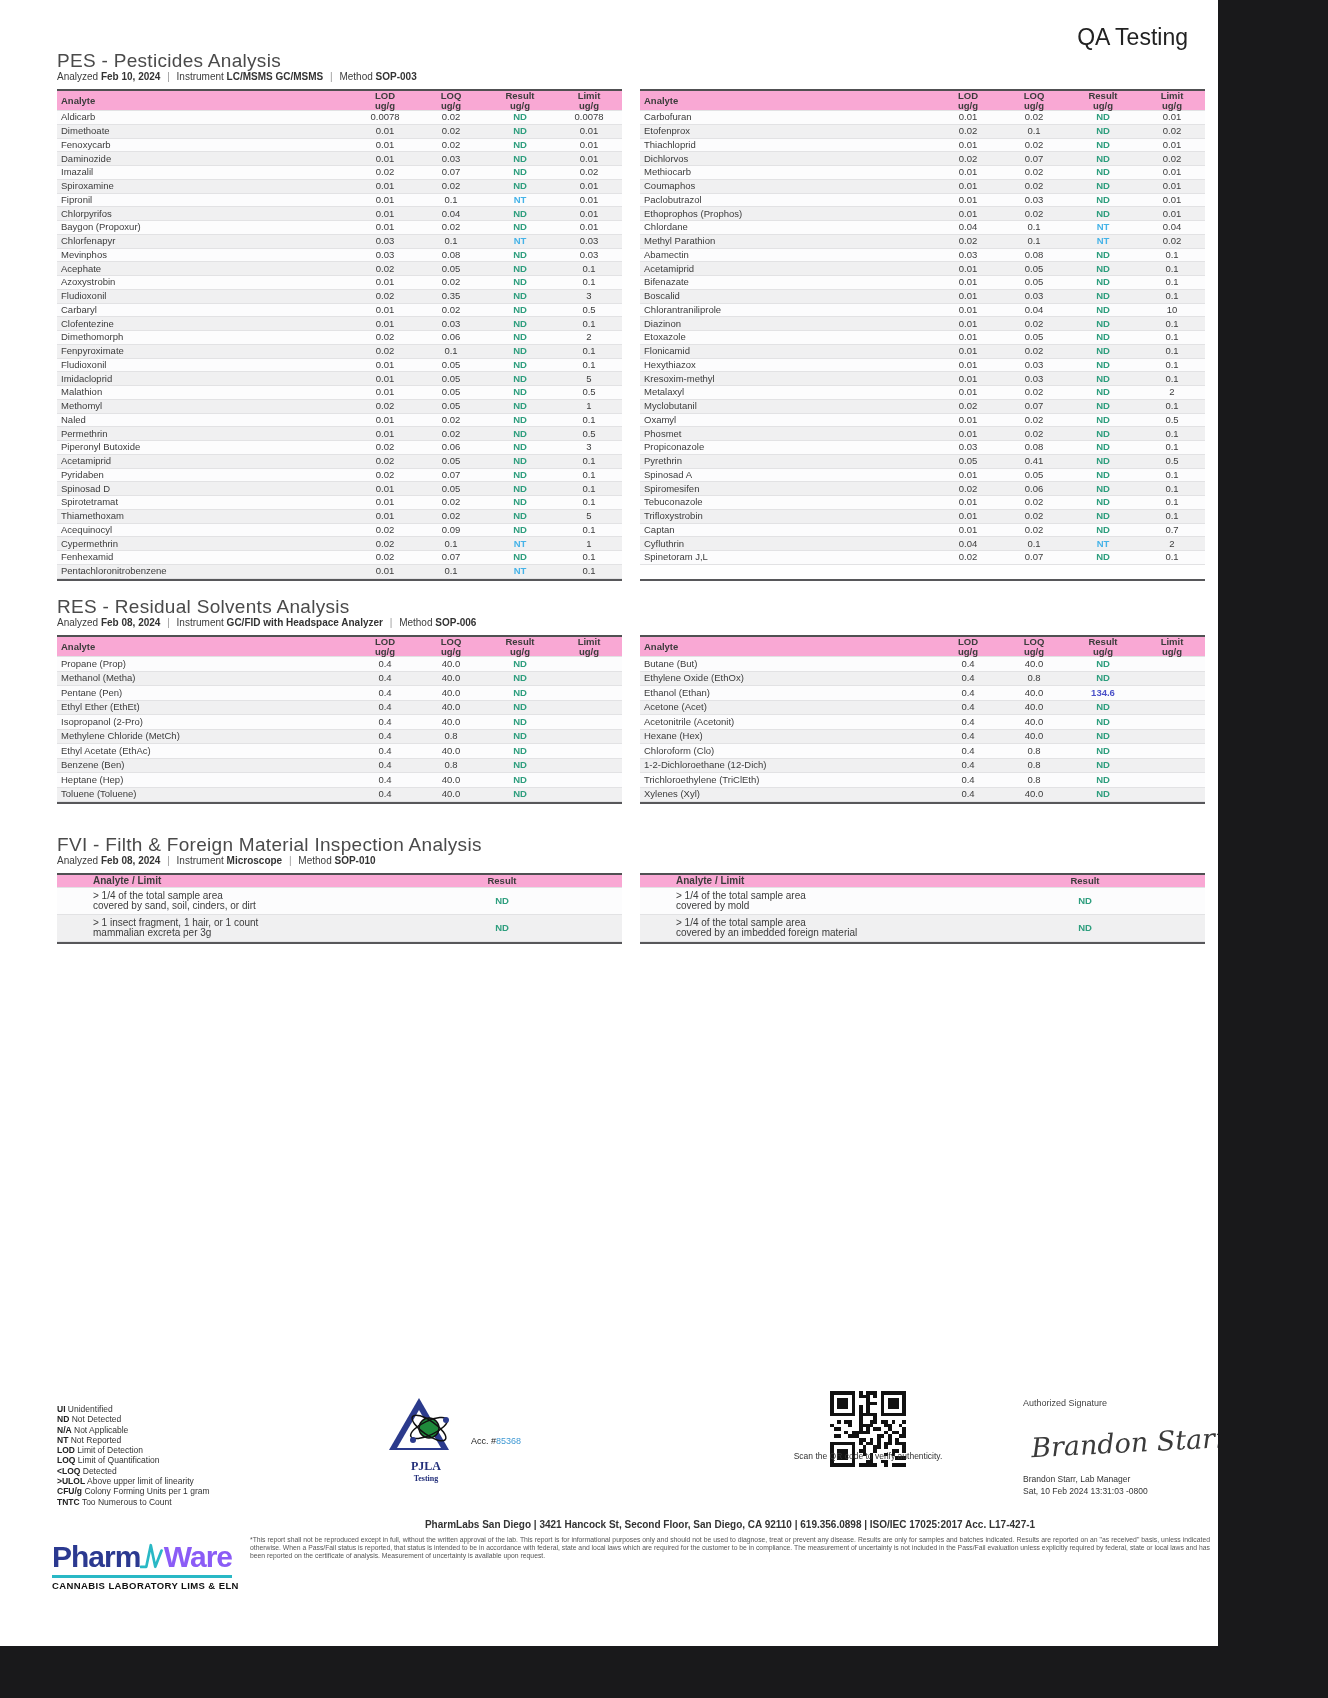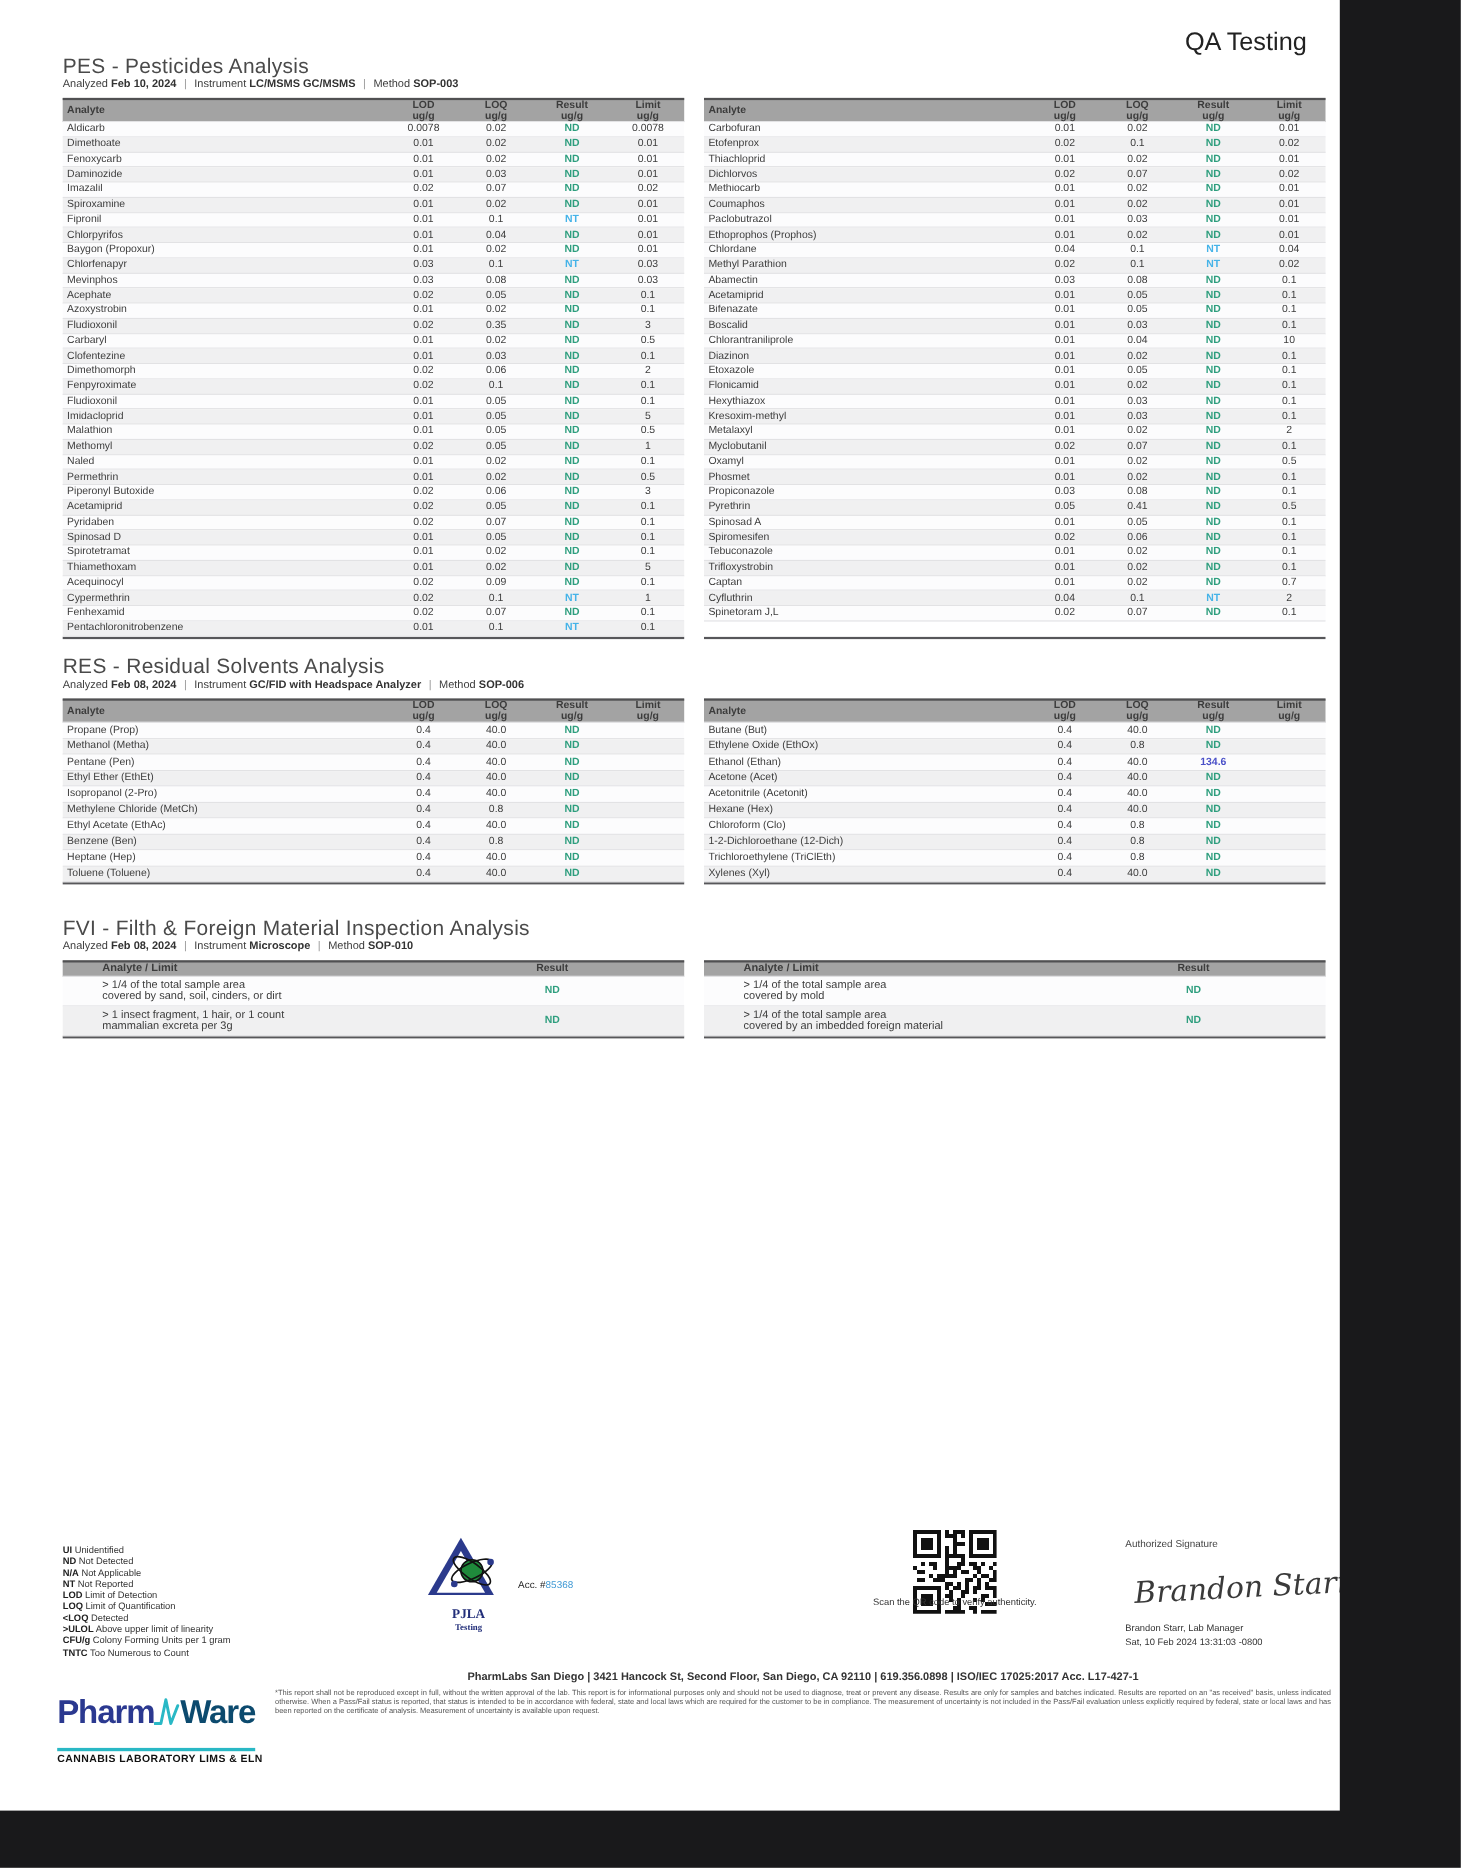--- a/index.html
+++ b/index.html
@@ -22,21 +22,21 @@
   .sec-meta .sep { color:#999; padding:0 4px; font-weight:normal; }
 
   .tables { display:flex; gap:18px; }
   .table { flex:1; border-bottom:2px solid #57575a; }
 
   .trow { display:grid; align-items:center; border-bottom:1px solid #e2e2e4; }
   .t-analysis .trow { grid-template-columns: 1fr 66px 66px 72px 66px; }
   .t-fvi .trow { grid-template-columns: 1fr 240px; }
   .trow:nth-child(even) { background:#fcfcfd; }
   .trow:nth-child(odd) { background:#f0f0f1; }
-  .trow.thead { background:#a3a3a3; border-top:2px solid #505052; font-weight:bold; }
+  .trow.thead { background:#f9a8d4; border-top:2px solid #505052; font-weight:bold; }
   .t-pes .trow { height:13.75px; }
   .t-res .trow { height:14.5px; }
   .t-fvi .trow { height:27px; }
   .t-pes .trow.thead, .t-res .trow.thead { height:22px; }
   .t-fvi .trow.thead { height:15px; }
 
   .cell { font-size:9.5px; color:#3c3c3c; overflow:hidden; white-space:pre-line; line-height:10px; }
   .c-analyte { text-align:left; padding-left:4px; }
   .c-num { text-align:center; }
   .t-fvi .c-analyte { font-size:10px; line-height:10.5px;margin-left:32px; }
@@ -61,23 +61,23 @@
   .sig-block { position:absolute; left:985px; top:1398px; width:220px; text-align:left;margin-left:38px; }
   .sig-label { font-size:9px; color:#444; }
   .sig-script { margin-top:8px; height:52px; }
   .sig-name { font-size:8.5px; color:#333; margin-top:2px; }
   .sig-date { font-size:8.5px; color:#333; margin-top:2px; }
 
   .lab-line { position:absolute; left:250px; top:1519px; width:960px; text-align:center; font-size:10px; font-weight:bold; color:#333; }
   .disclaimer { position:absolute; left:250px; top:1536px; width:960px; font-size:6.8px; line-height:8px; color:#555; text-align:justify; }
 
   .pw-logo { position:absolute; left:52px; top:1538px; width:180px; }
-  .pw-row { display:flex; align-items:flex-end; border-bottom:3px solid #29b8c5; padding-bottom:15px; }
+  .pw-row { display:flex; align-items:flex-end; border-bottom:3px solid #29b8c5; padding-bottom:1px; }
   .pw-pharm { color:#2b3990; font-weight:bold; font-size:30px; letter-spacing:-1px; }
-  .pw-ware { color:#0c4a6e; font-weight:bold; font-size:30px; letter-spacing:-1px; }
+  .pw-ware { color:#8b5cf6; font-weight:bold; font-size:30px; letter-spacing:-1px; }
   .pw-tag { font-size:9.5px; font-weight:bold; color:#111; letter-spacing:0.4px; margin-top:2px; white-space:nowrap; }
 </style>
 </head>
 <body>
 
 <div class="page">
 
   <div class="qa-label">QA Testing</div>
 
   <div class="section sec-pes">

